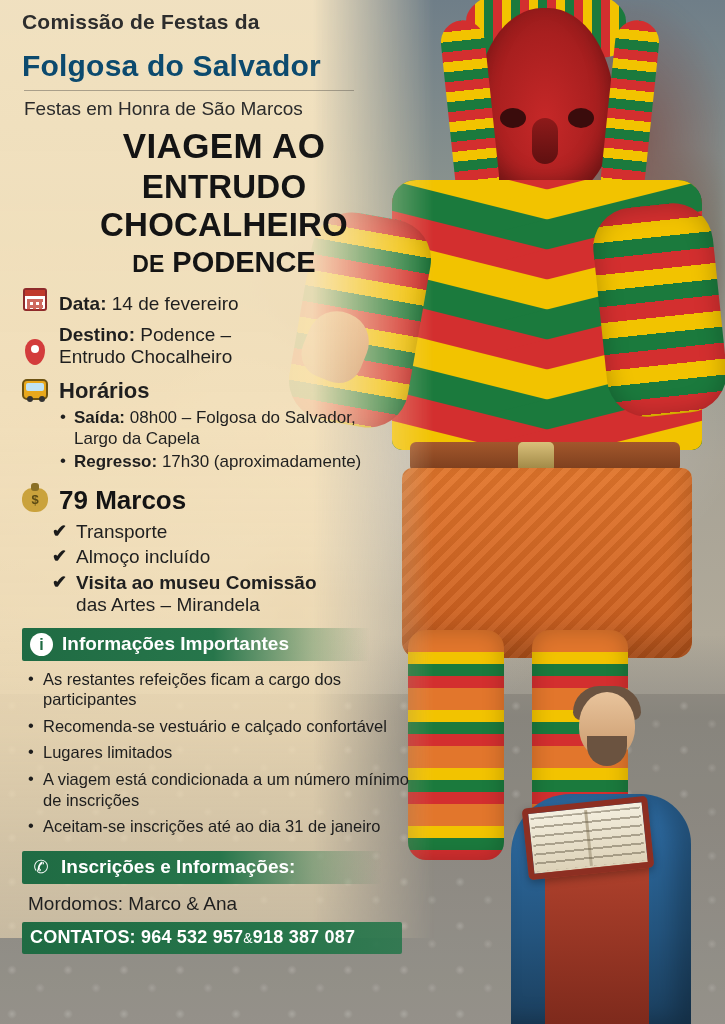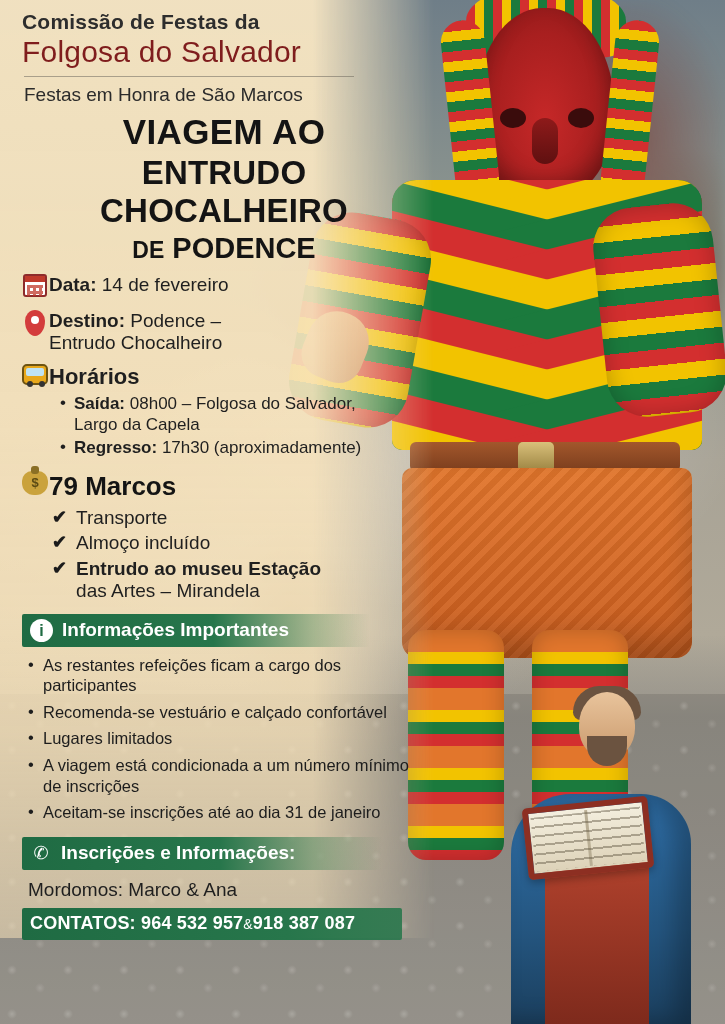--- a/index.html
+++ b/index.html
@@ -175,32 +175,32 @@
     -webkit-mask-image: linear-gradient(90deg, #000 72%, rgba(0,0,0,0) 100%);
     mask-image: linear-gradient(90deg, #000 72%, rgba(0,0,0,0) 100%);
   }
 
   .content { position: absolute; left: 0; top: 0; width: 445px; padding: 10px 14px 0 22px; }
 
   .h-comissao {
     font-size: 21px; font-weight: bold; color: #2d2d2d; letter-spacing: .2px;
   }
   .h-folgosa {
-    font-size: 30px; font-weight: normal; color: #7f1d1d; margin-top: 1px; letter-spacing: .2px;
+    font-size: 30px; font-weight: bold; color: #0c4a6e; margin-top: 15px; letter-spacing: .2px;
   }
   .rule { height: 1px; background: #6f6a5e; opacity: .55; margin: 7px 4px 7px 2px; width: 330px; }
   .h-festas { font-size: 19px; color: #2b2b2b; margin: 2px 0 6px 2px; }
 
   .title-wrap { text-align: center; width: 404px; margin-top: 4px; }
   .t1 { font-size: 35px; font-weight: bold; color: #141414; letter-spacing: .4px; }
   .t2 { font-size: 33px; font-weight: bold; color: #141414; letter-spacing: .2px; margin-top: 2px; }
   .t3 { font-size: 29px; font-weight: bold; color: #141414; margin-top: 2px; }
   .t3 .small { font-size: 23px; }
 
-  .row { display: flex; align-items: flex-start; gap: 1px; margin-top: 9px; }
+  .row { display: flex; align-items: flex-end; gap: 11px; margin-top: 9px; }
   .row .ico { width: 26px; min-width: 26px; text-align: center; }
   .row .txt { font-size: 19px; color: #1f1f1f; line-height: 1.18; }
   .row .txt b { font-weight: bold; }
   .row.big .txt { font-size: 22px; font-weight: bold; }
 
   .sublist { margin: 4px 0 0 38px; }
   .sublist li { list-style: none; font-size: 17px; color: #1f1f1f; line-height: 1.22; margin-top: 3px; position: relative; padding-left: 14px; }
   .sublist li::before { content: "•"; position: absolute; left: 0; top: -1px; font-size: 17px; }
 
   .price { font-size: 26px; font-weight: bold; color: #141414; }
@@ -379,21 +379,21 @@
         <span class="mark">✔</span>
         <span class="lbl">Transporte</span>
       </div>
       <div class="ck">
         <span class="mark">✔</span>
         <span class="lbl">Almoço incluído</span>
       </div>
       <div class="ck">
         <span class="mark">✔</span>
         <span class="lbl">
-          <b>Entrudo ao museu Estação</b><br>
+          <b>Visita ao museu Comissão</b><br>
           <span>das Artes – Mirandela</span>
         </span>
       </div>
     </div>
 
     <div class="band">
       <span class="infoc">i</span>
       <span class="bt">Informações Importantes</span>
     </div>
     <ul class="notes">

